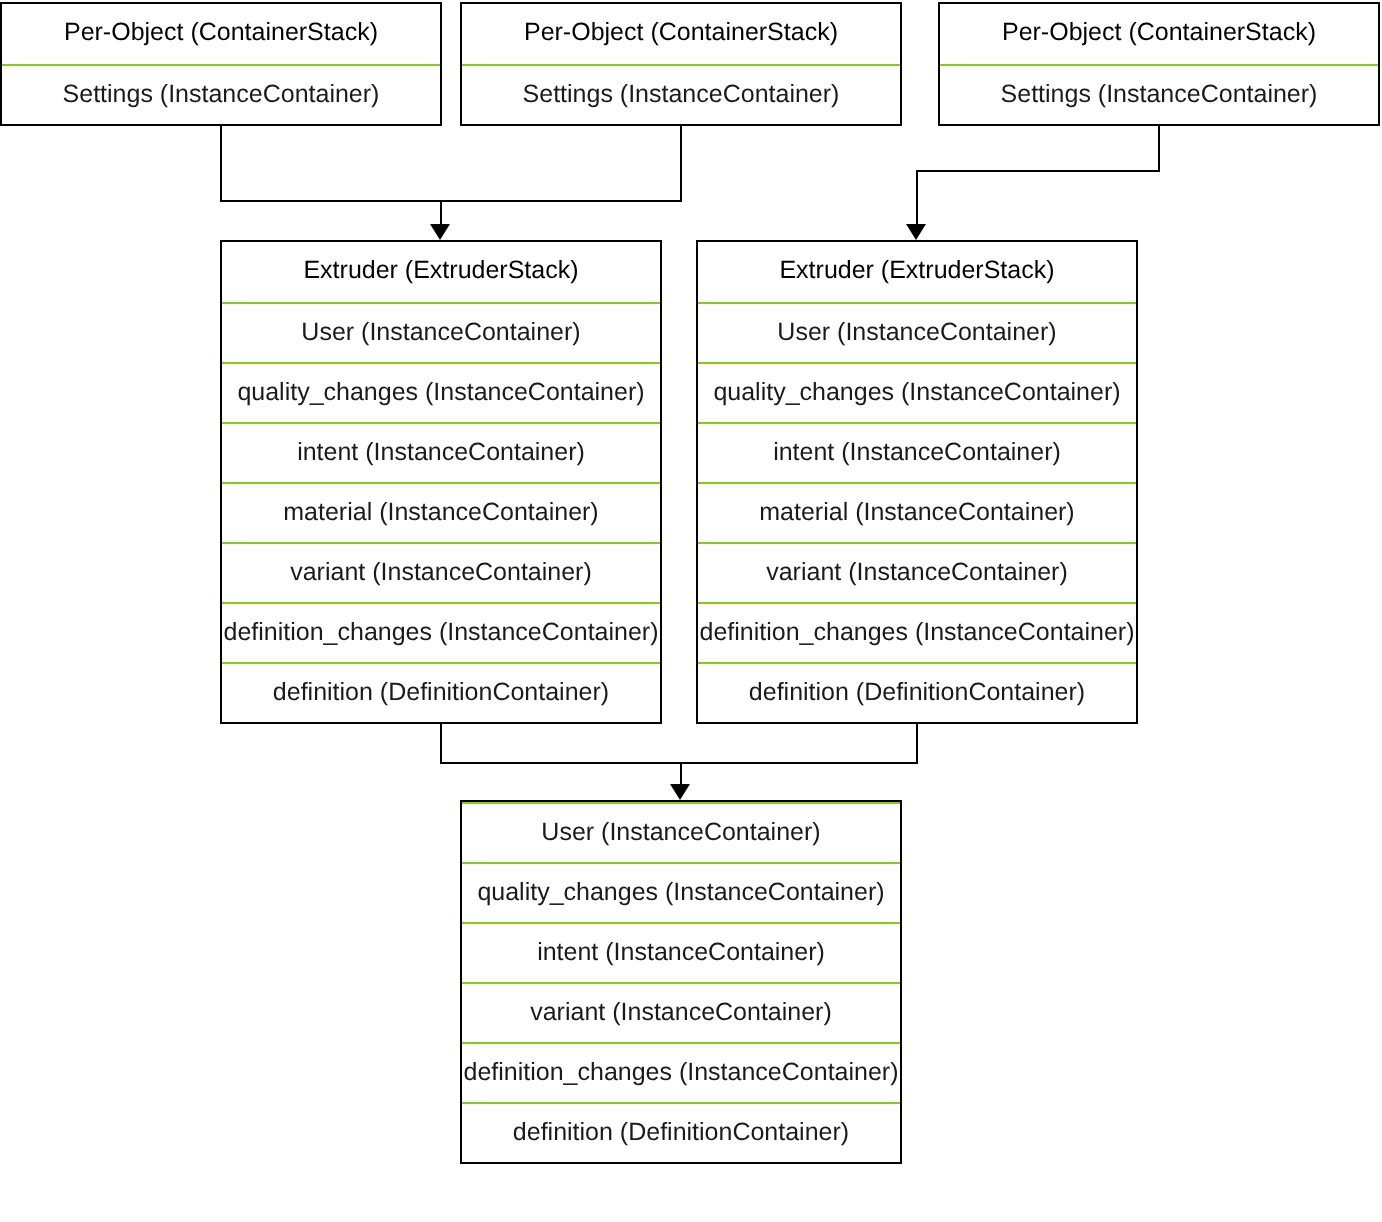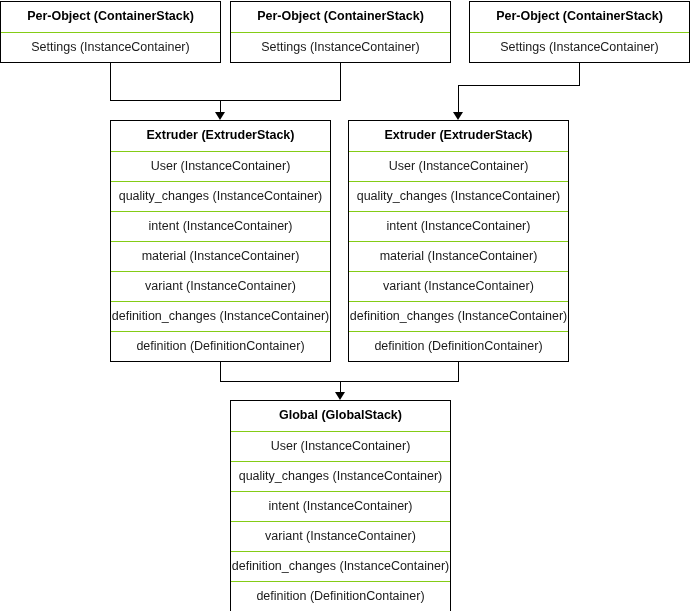--- a/index.html
+++ b/index.html
@@ -31,21 +31,21 @@
     line-height: 28px;
     text-align: center;
     font-size: 12.5px;
     color: #1a1a1a;
     border-top: 1px solid #84cc16;
     white-space: nowrap;
     overflow: hidden;
   }
   .node .row.header {
     border-top: none;
-    font-weight: bold;
+    font-weight: normal;
     color: #000000;
   }
   
   .edge {
     position: absolute;
     background: #000000;
     z-index: 1;
   }
   .edge.h { height: 1px; }
   .edge.v { width: 1px; }
@@ -115,21 +115,20 @@
     <div class="row">User (InstanceContainer)</div>
     <div class="row">quality_changes (InstanceContainer)</div>
     <div class="row">intent (InstanceContainer)</div>
     <div class="row">material (InstanceContainer)</div>
     <div class="row">variant (InstanceContainer)</div>
     <div class="row">definition_changes (InstanceContainer)</div>
     <div class="row">definition (DefinitionContainer)</div>
   </div>
 
   <div class="node" style="left:230px; top:400px; width:221px;">
-    <div class="row header">Global (GlobalStack)</div>
     <div class="row">User (InstanceContainer)</div>
     <div class="row">quality_changes (InstanceContainer)</div>
     <div class="row">intent (InstanceContainer)</div>
     <div class="row">variant (InstanceContainer)</div>
     <div class="row">definition_changes (InstanceContainer)</div>
     <div class="row">definition (DefinitionContainer)</div>
   </div>
 
 </div>
 

